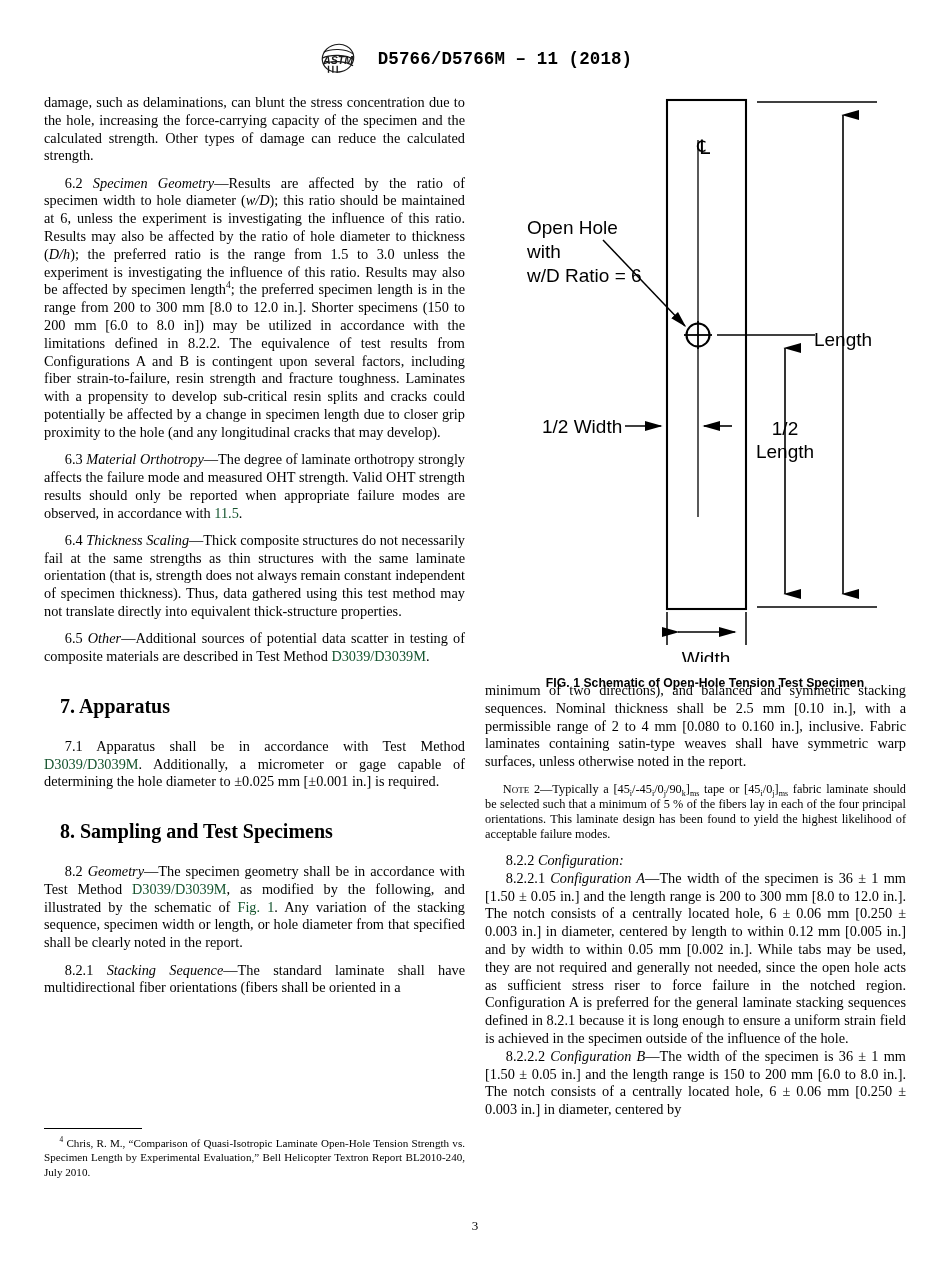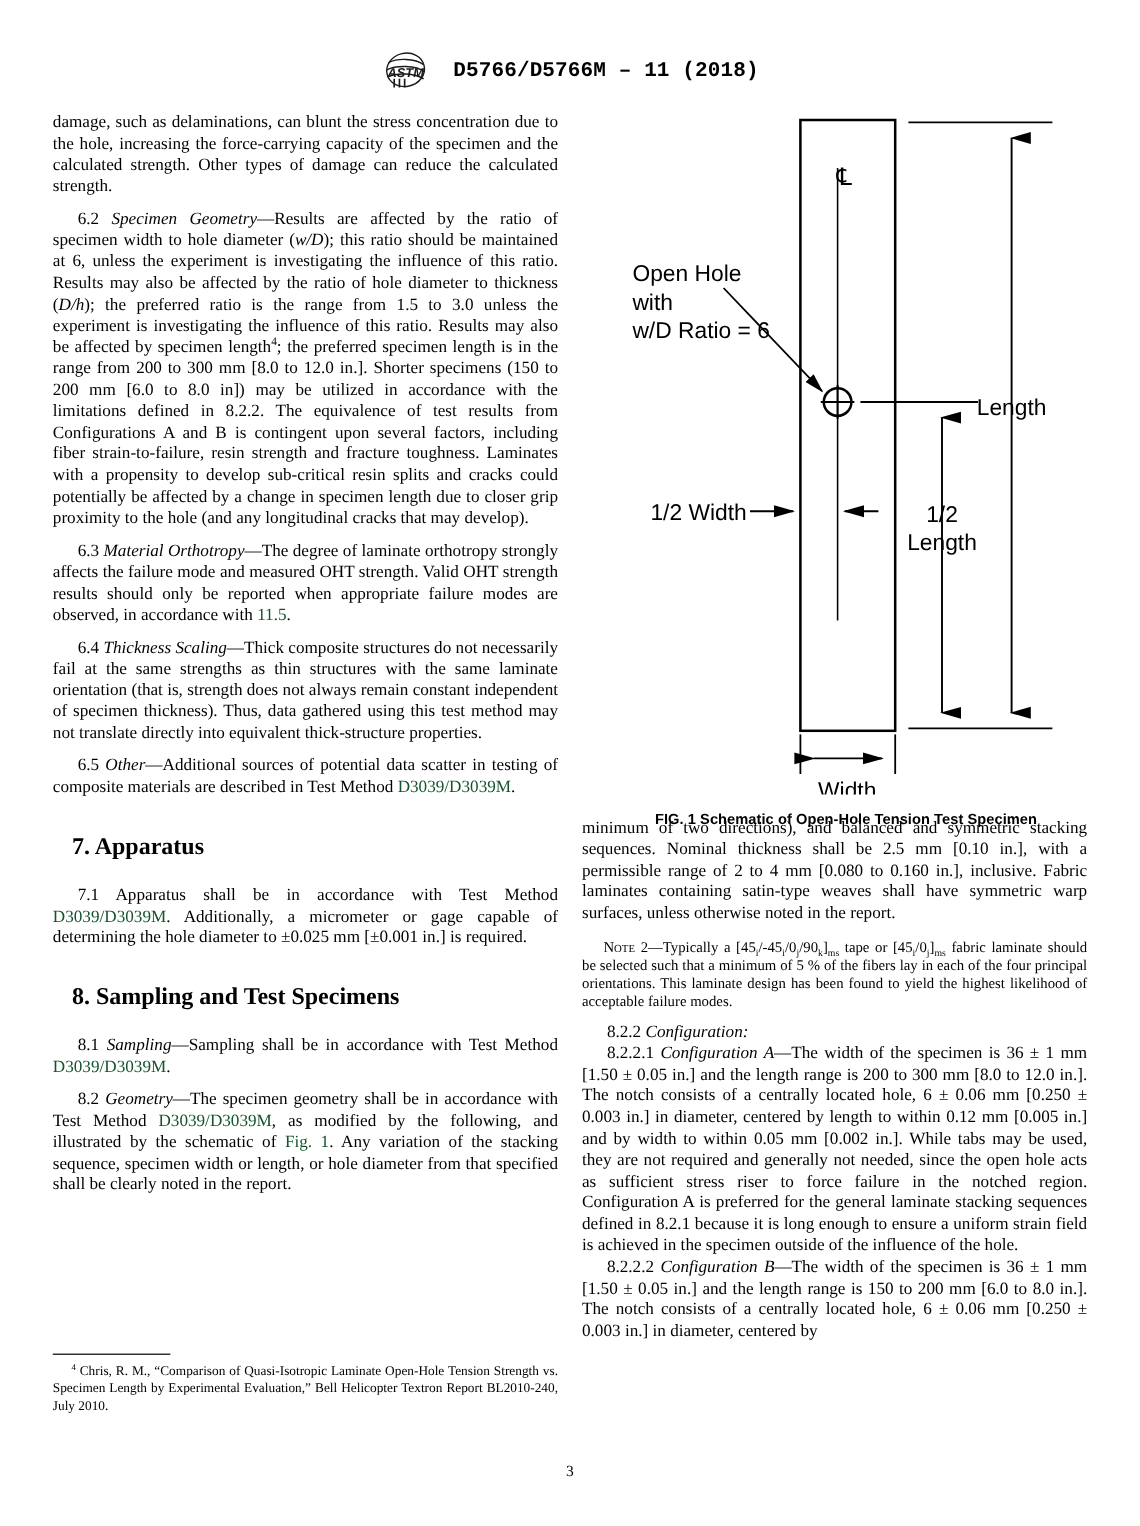--- a/index.html
+++ b/index.html
@@ -188,30 +188,30 @@
   </p>
 
   <h2 class="section-head">7.  Apparatus</h2>
 
   <p>
     <span>7.1</span><span> Apparatus shall be in accordance with Test Method </span><a class="lnk" href="#" style="text-decoration:none;">D3039/D3039M</a><span>. Additionally, a micrometer or gage capable of determining the hole diameter to ±0.025 mm [±0.001 in.] is required.</span>
   </p>
 
   <h2 class="section-head">8.  Sampling and Test Specimens</h2>
 
-  <p>
-    <span>8.1</span>
-    <i>Sampling</i><span>—Sampling shall be in accordance with Test Method </span><a class="lnk" href="#" style="text-decoration:none;">D3039/D3039M</a><span>.</span>
-  </p>
 
   <p class="para-gap">
     <span>8.2</span>
     <i>Geometry</i><span>—The specimen geometry shall be in accordance with Test Method </span><a class="lnk" href="#" style="text-decoration:none;">D3039/D3039M</a><span>, as modified by the following, and illustrated by the schematic of </span><a class="lnk" href="#" style="text-decoration:none;">Fig. 1</a><span>. Any variation of the stacking sequence, specimen width or length, or hole diameter from that specified shall be clearly noted in the report.</span>
   </p>
 
+  <p class="para-gap">
+    <span>8.2.1</span>
+    <i>Stacking Sequence</i><span>—The standard laminate shall have multidirectional fiber orientations (fibers shall be oriented in a</span>
+  </p>
 
 </div>
 
 <div class="footnote-block">
   <div class="footnote-rule"></div>
   <p class="footnote-text"><sup>4</sup><span> Chris, R. M., “Comparison of Quasi-Isotropic Laminate Open-Hole Tension Strength vs. Specimen Length by Experimental Evaluation,” Bell Helicopter Textron Report BL2010-240, July 2010.</span></p>
 </div>
 
 <div class="figure-wrap">
   <svg class="figure-svg" width="440" height="570" viewBox="0 0 440 570">

